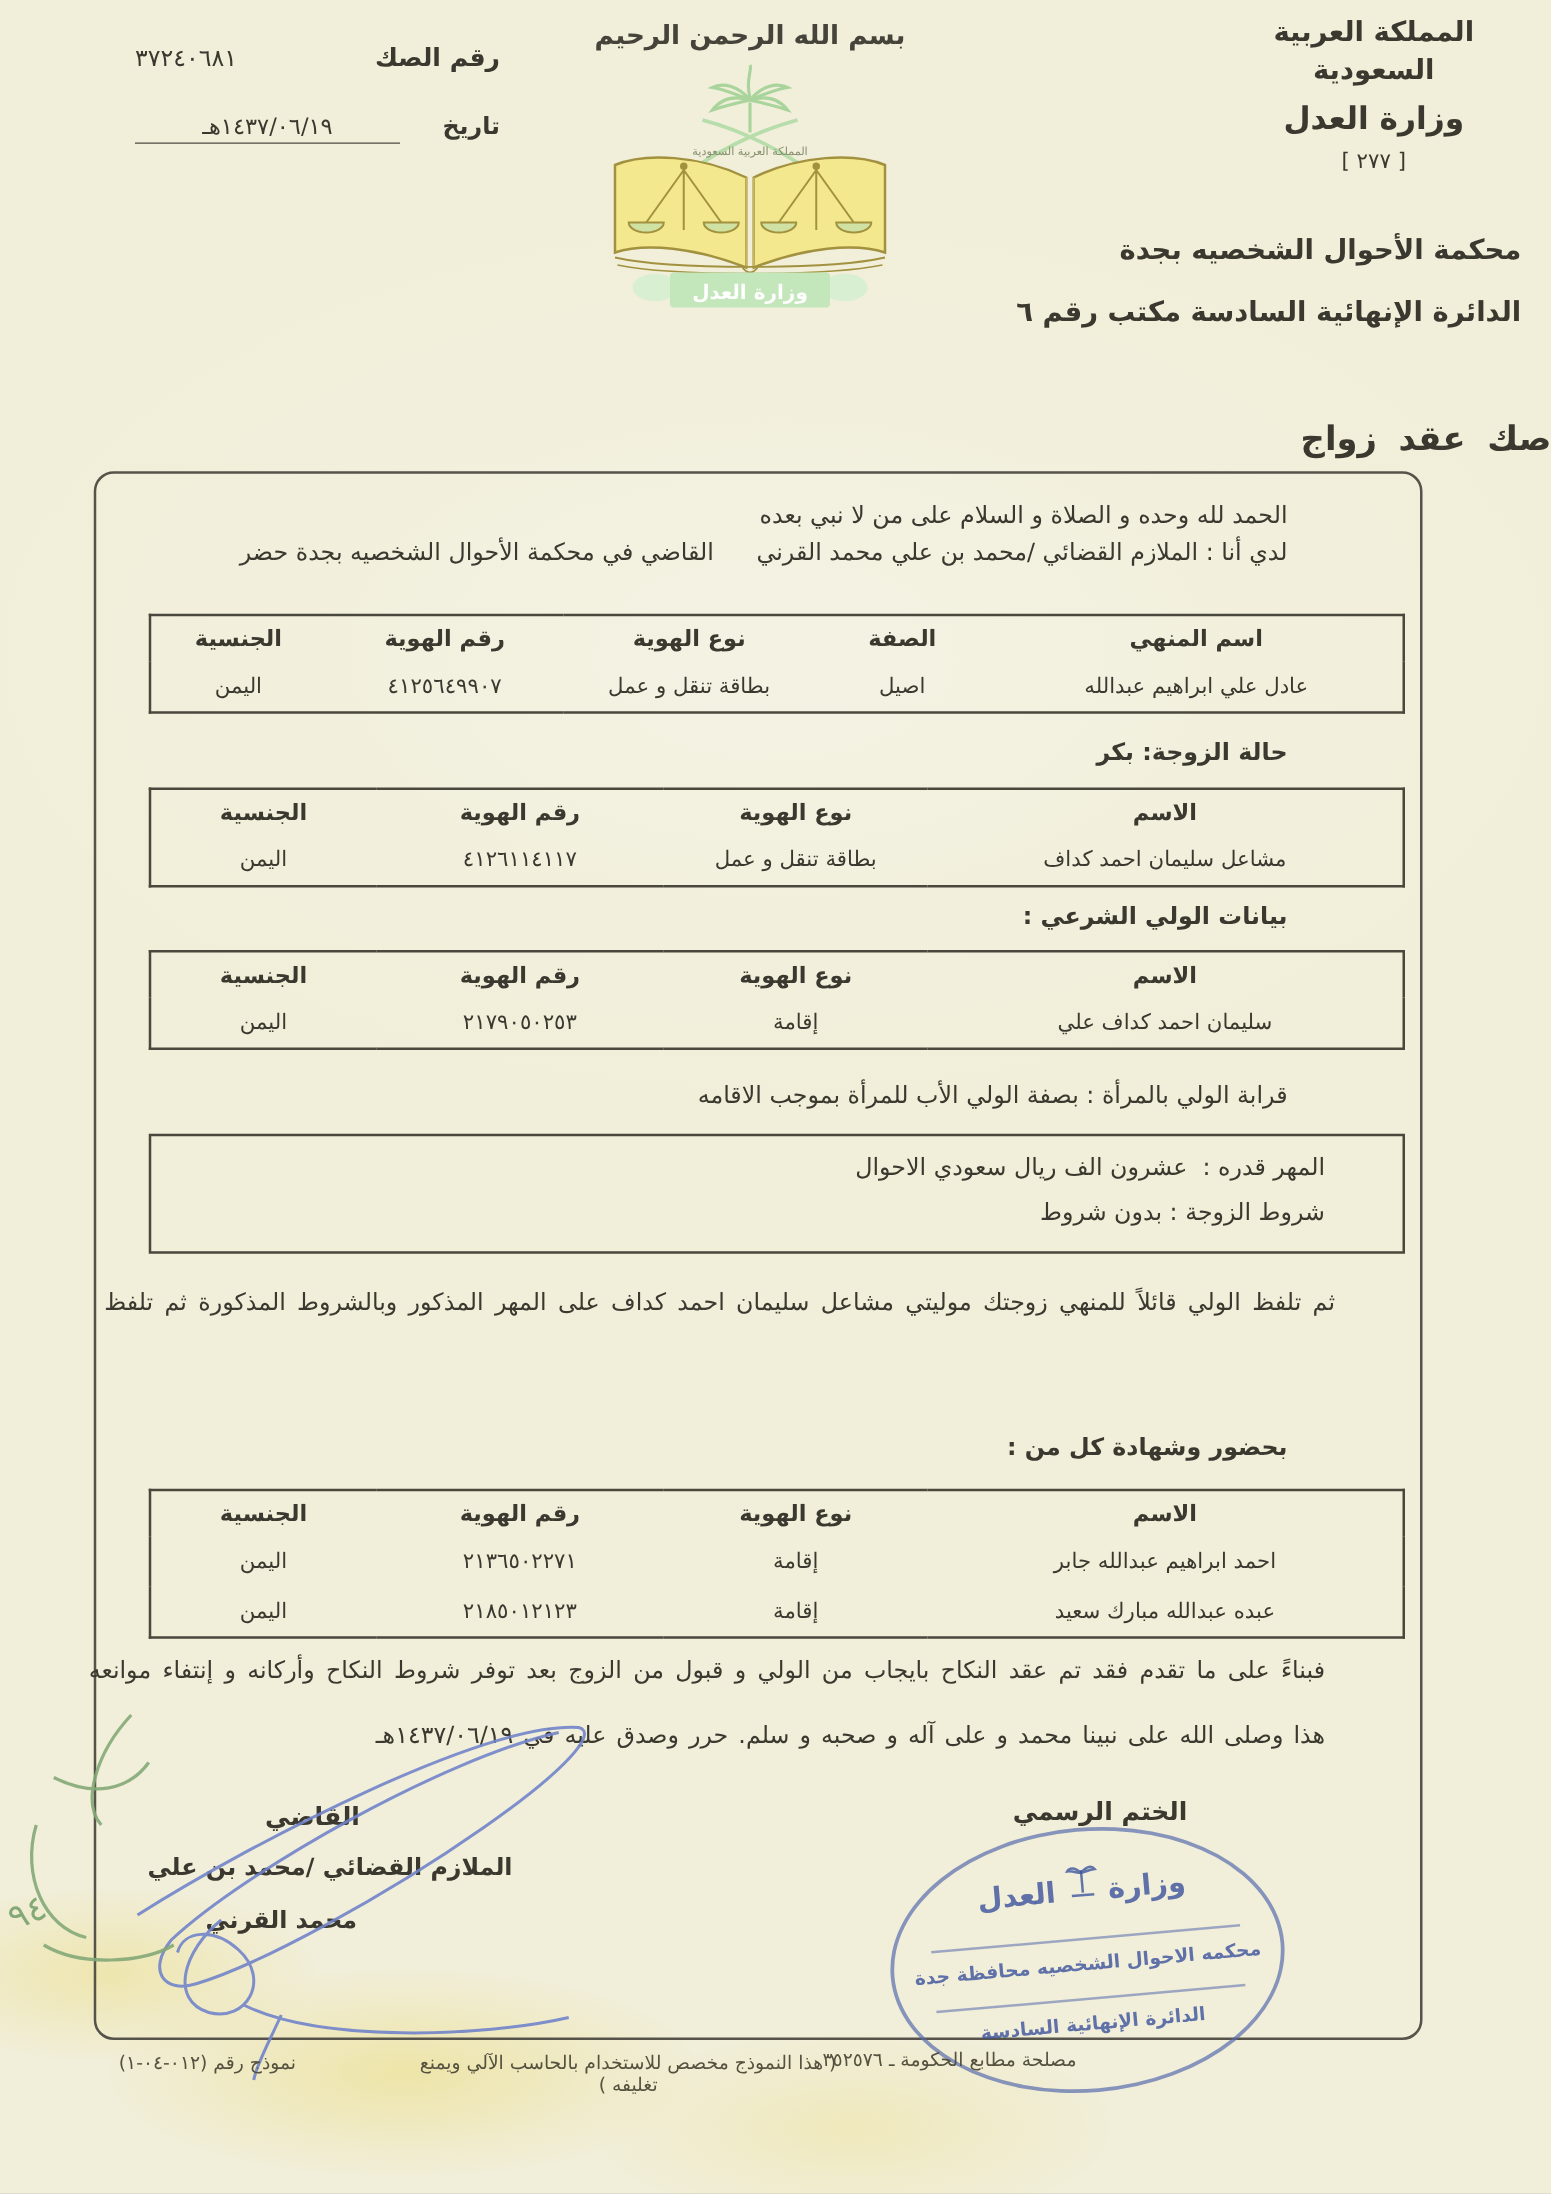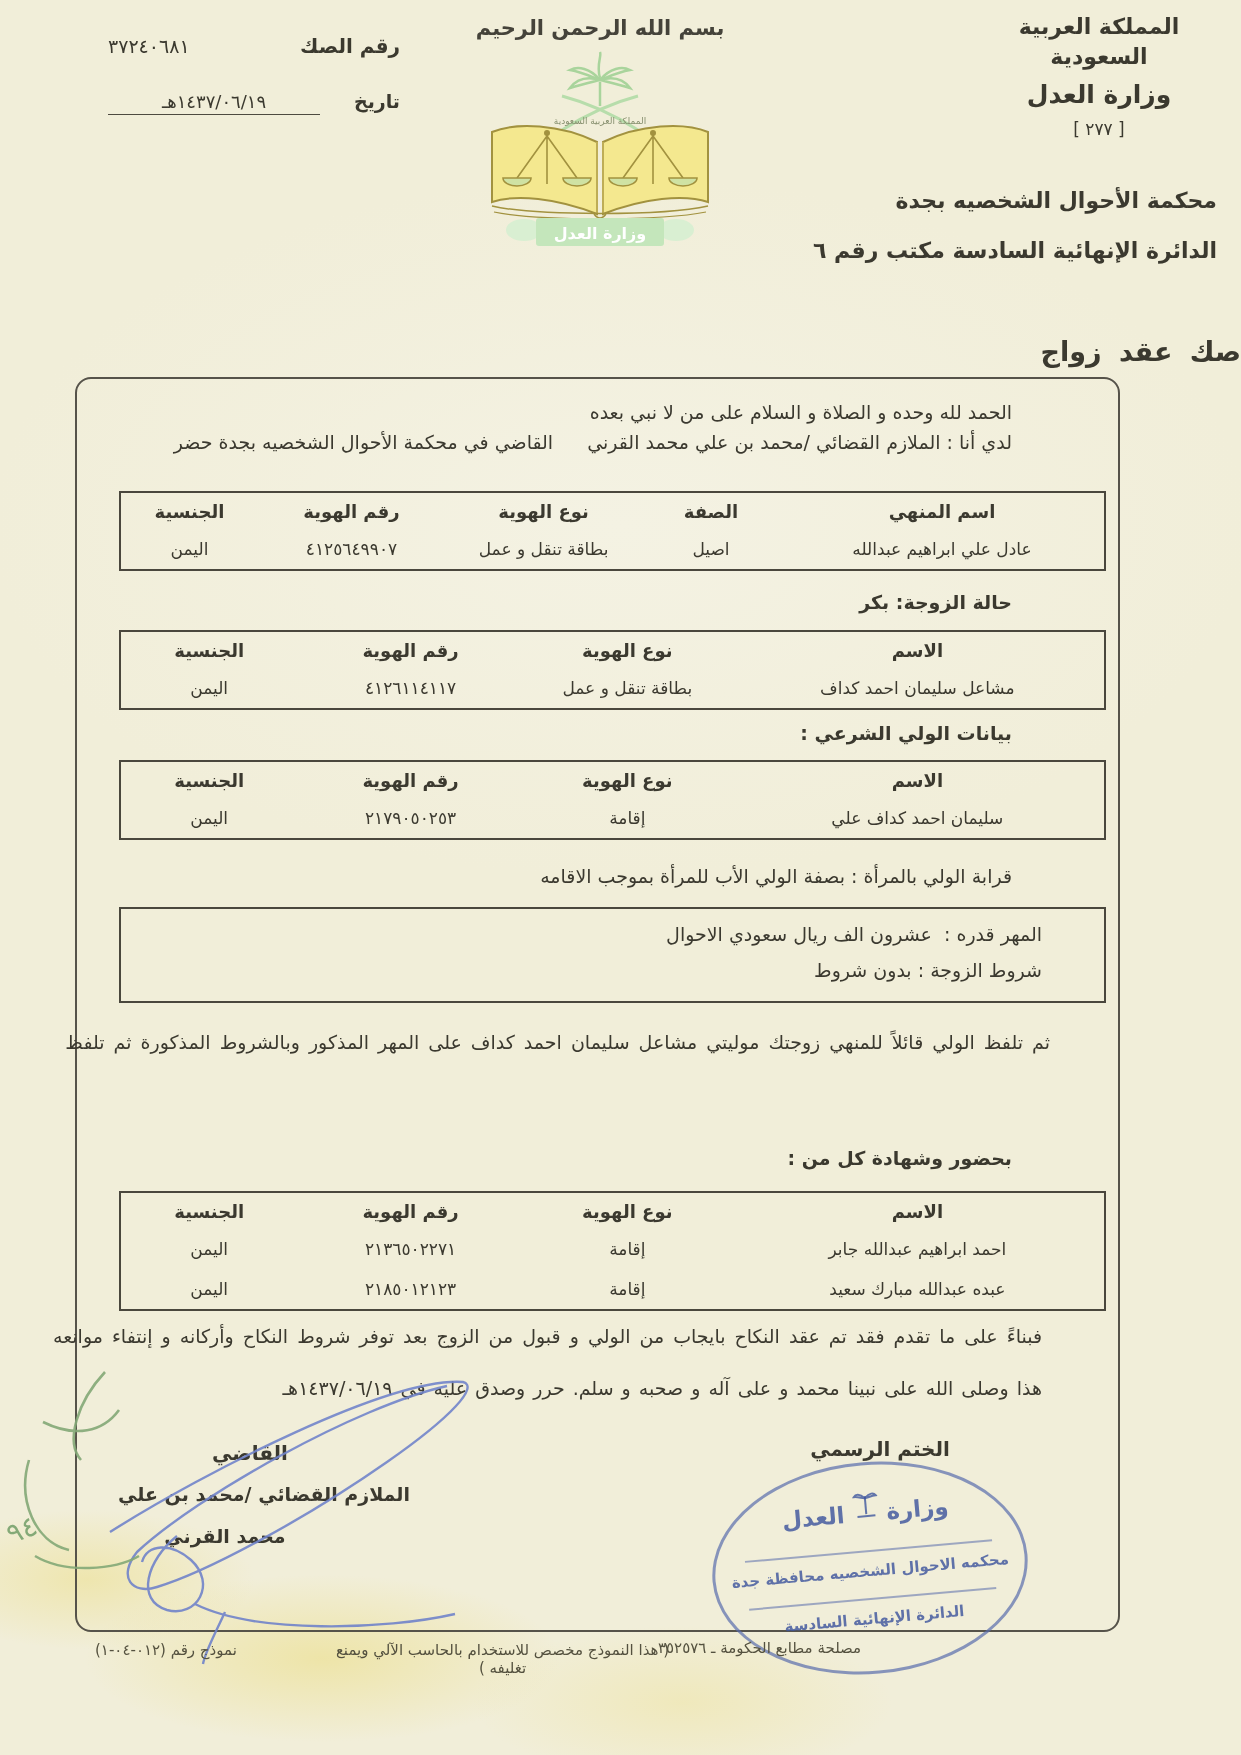--- a/index.html
+++ b/index.html
@@ -40,21 +40,21 @@
   .bismillah{top:16px;left:440px;width:320px;text-align:center;font-size:21px;font-weight:bold;color:#45433a;}
 
   .emblem{top:50px;left:452px;width:296px;height:200px;}
 
   .court-line{top:188px;right:24px;font-size:22px;font-weight:bold;}
   .circuit-line{top:238px;right:24px;font-size:22px;font-weight:bold;}
 
   .doc-title{top:336px;left:0;width:100%;text-align:right;font-size:27px;font-weight:bold;word-spacing:8px;}
 
   
-  .main-box{left:75px;top:377px;width:1041px;height:1251px;border:2px solid #56534a;border-radius:16px;}
+  .main-box{left:75px;top:377px;width:1041px;height:1251px;border:2px solid #56534a;border-radius:16px;padding-left:18px;}
 
   .intro-1{top:22px;right:106px;font-size:19px;}
   .intro-2{top:52px;right:106px;font-size:19px;display:flex;gap:34px;}
 
   table.doc-table{border-collapse:collapse;width:100%;border:2px solid #4a473d;table-layout:fixed;}
   table.doc-table th{font-size:18px;font-weight:bold;height:36px;text-align:center;padding:0;}
   table.doc-table td{font-size:17px;height:40px;text-align:center;padding:0;}
   .idnum{letter-spacing:2px;}
   .tbl-wrap{left:42px;right:12px;}
   .tbl-applicant{top:112px;}

